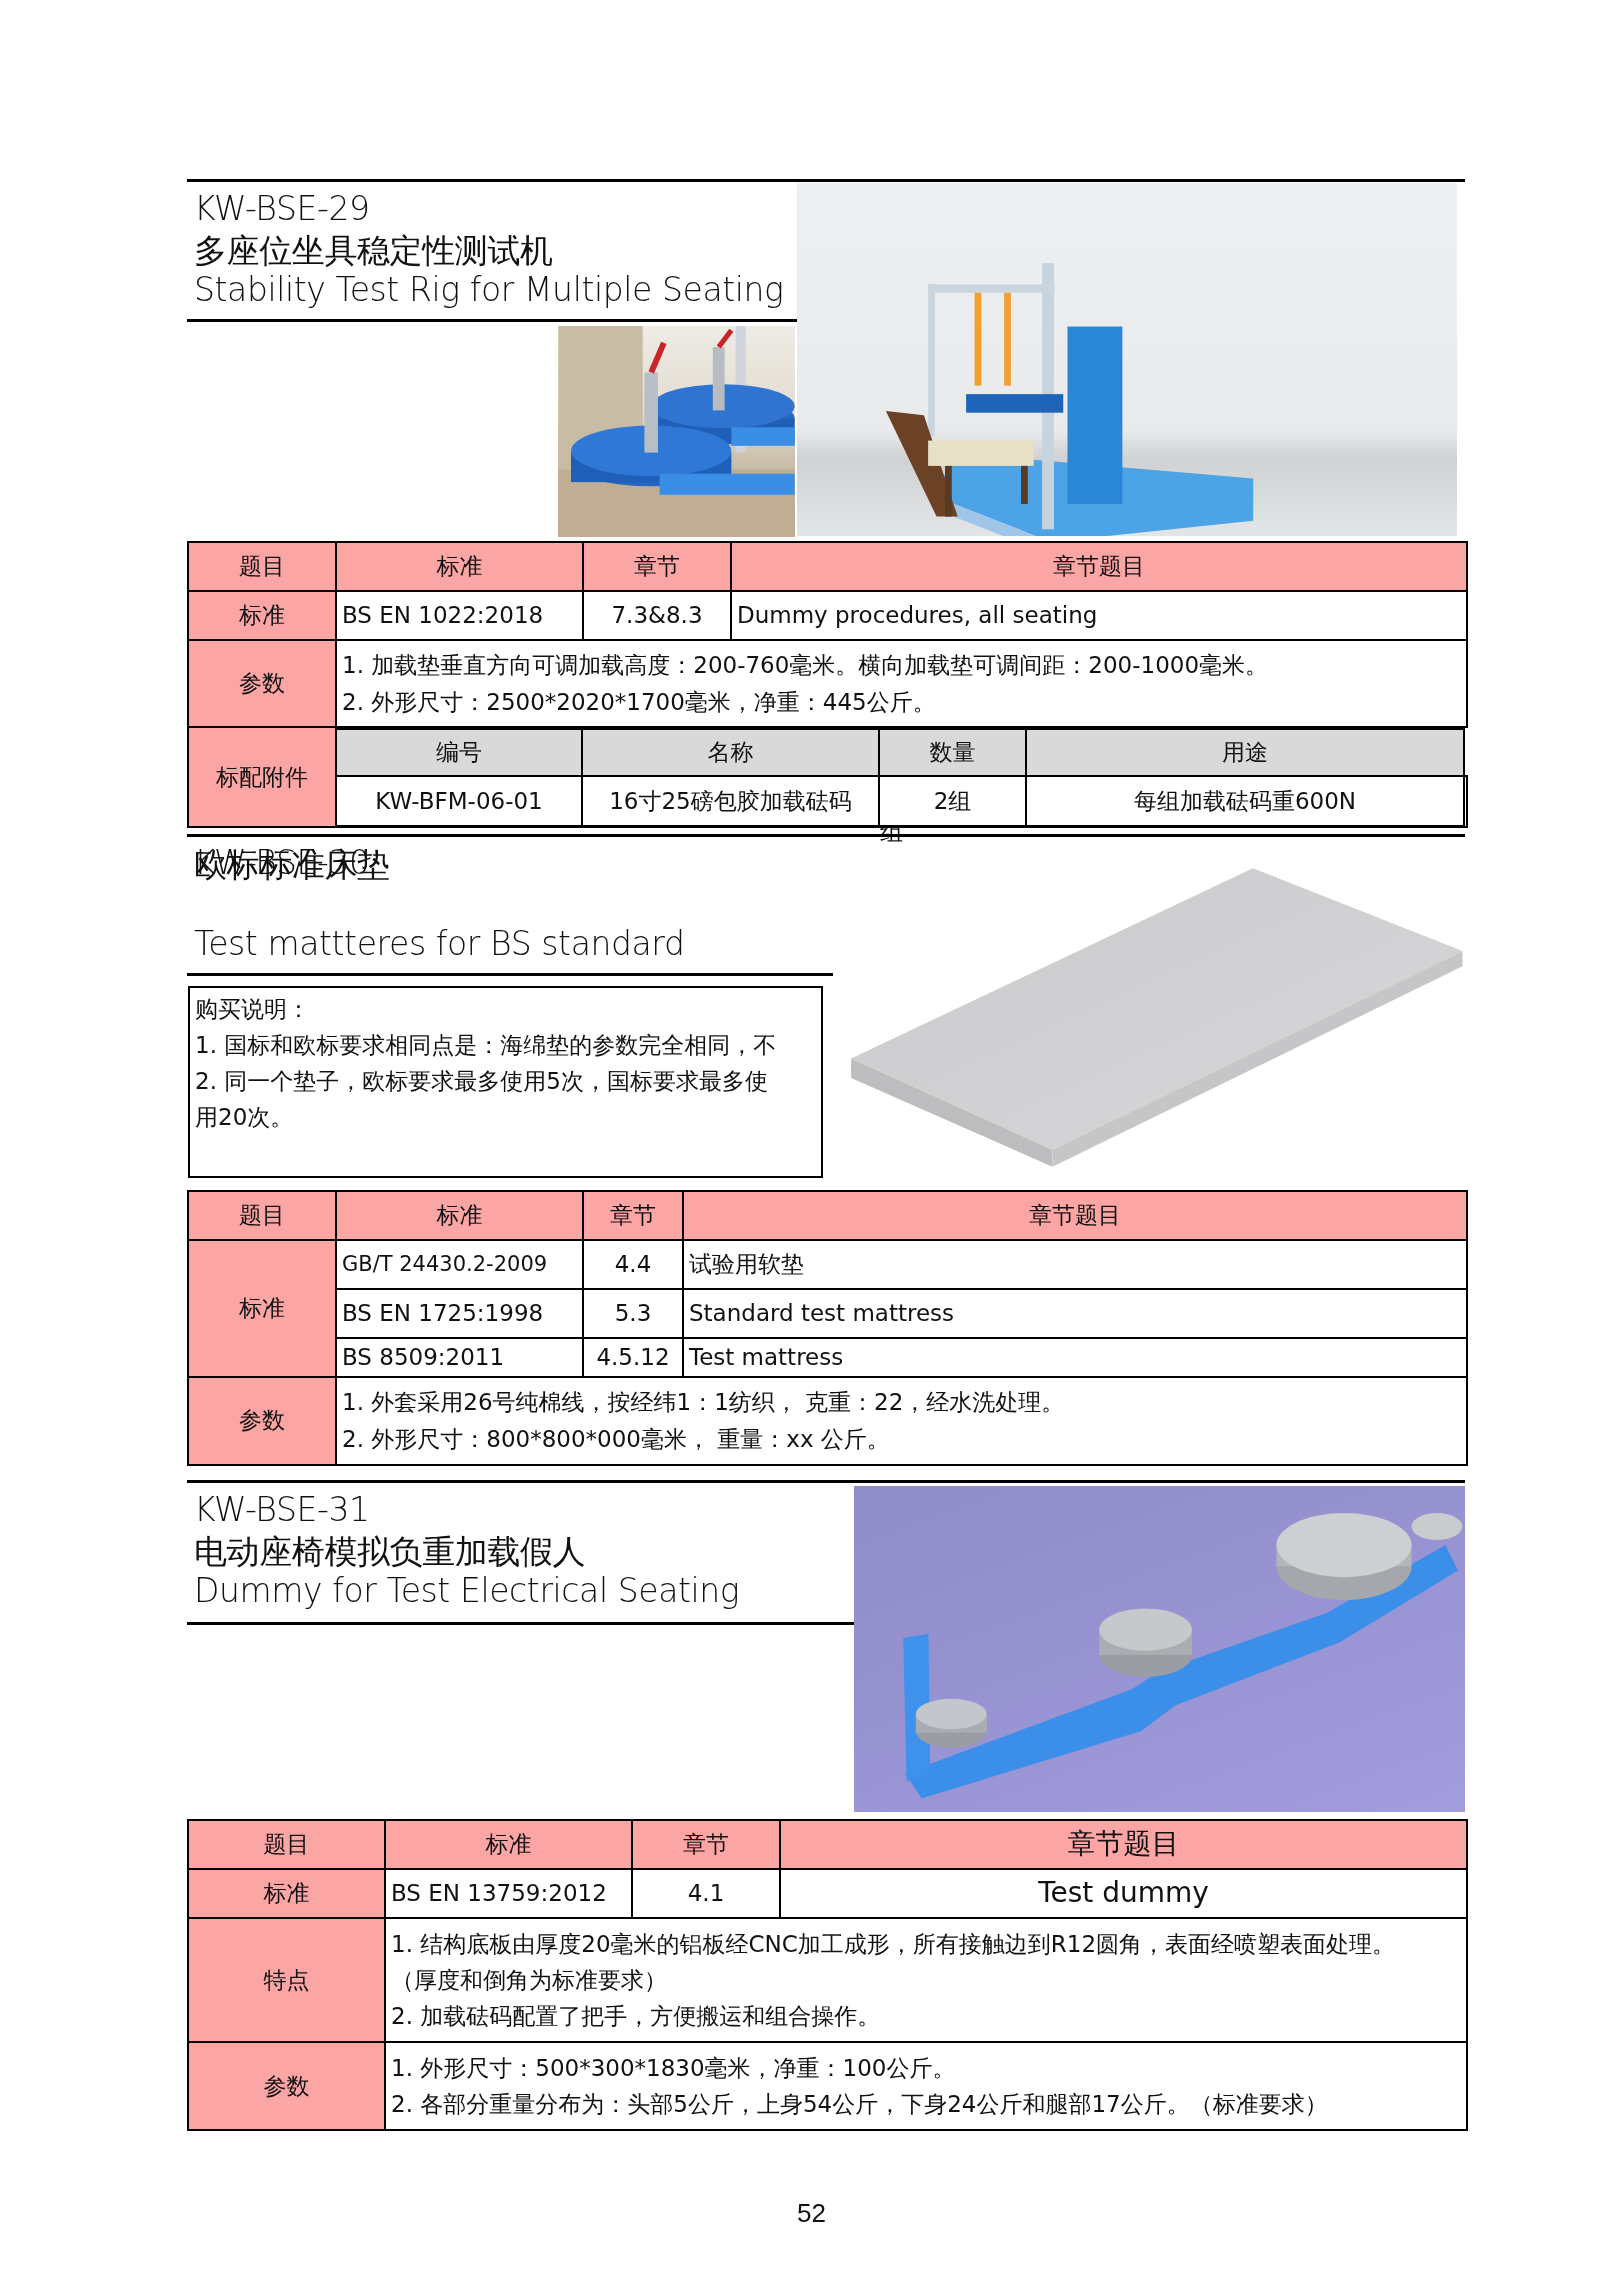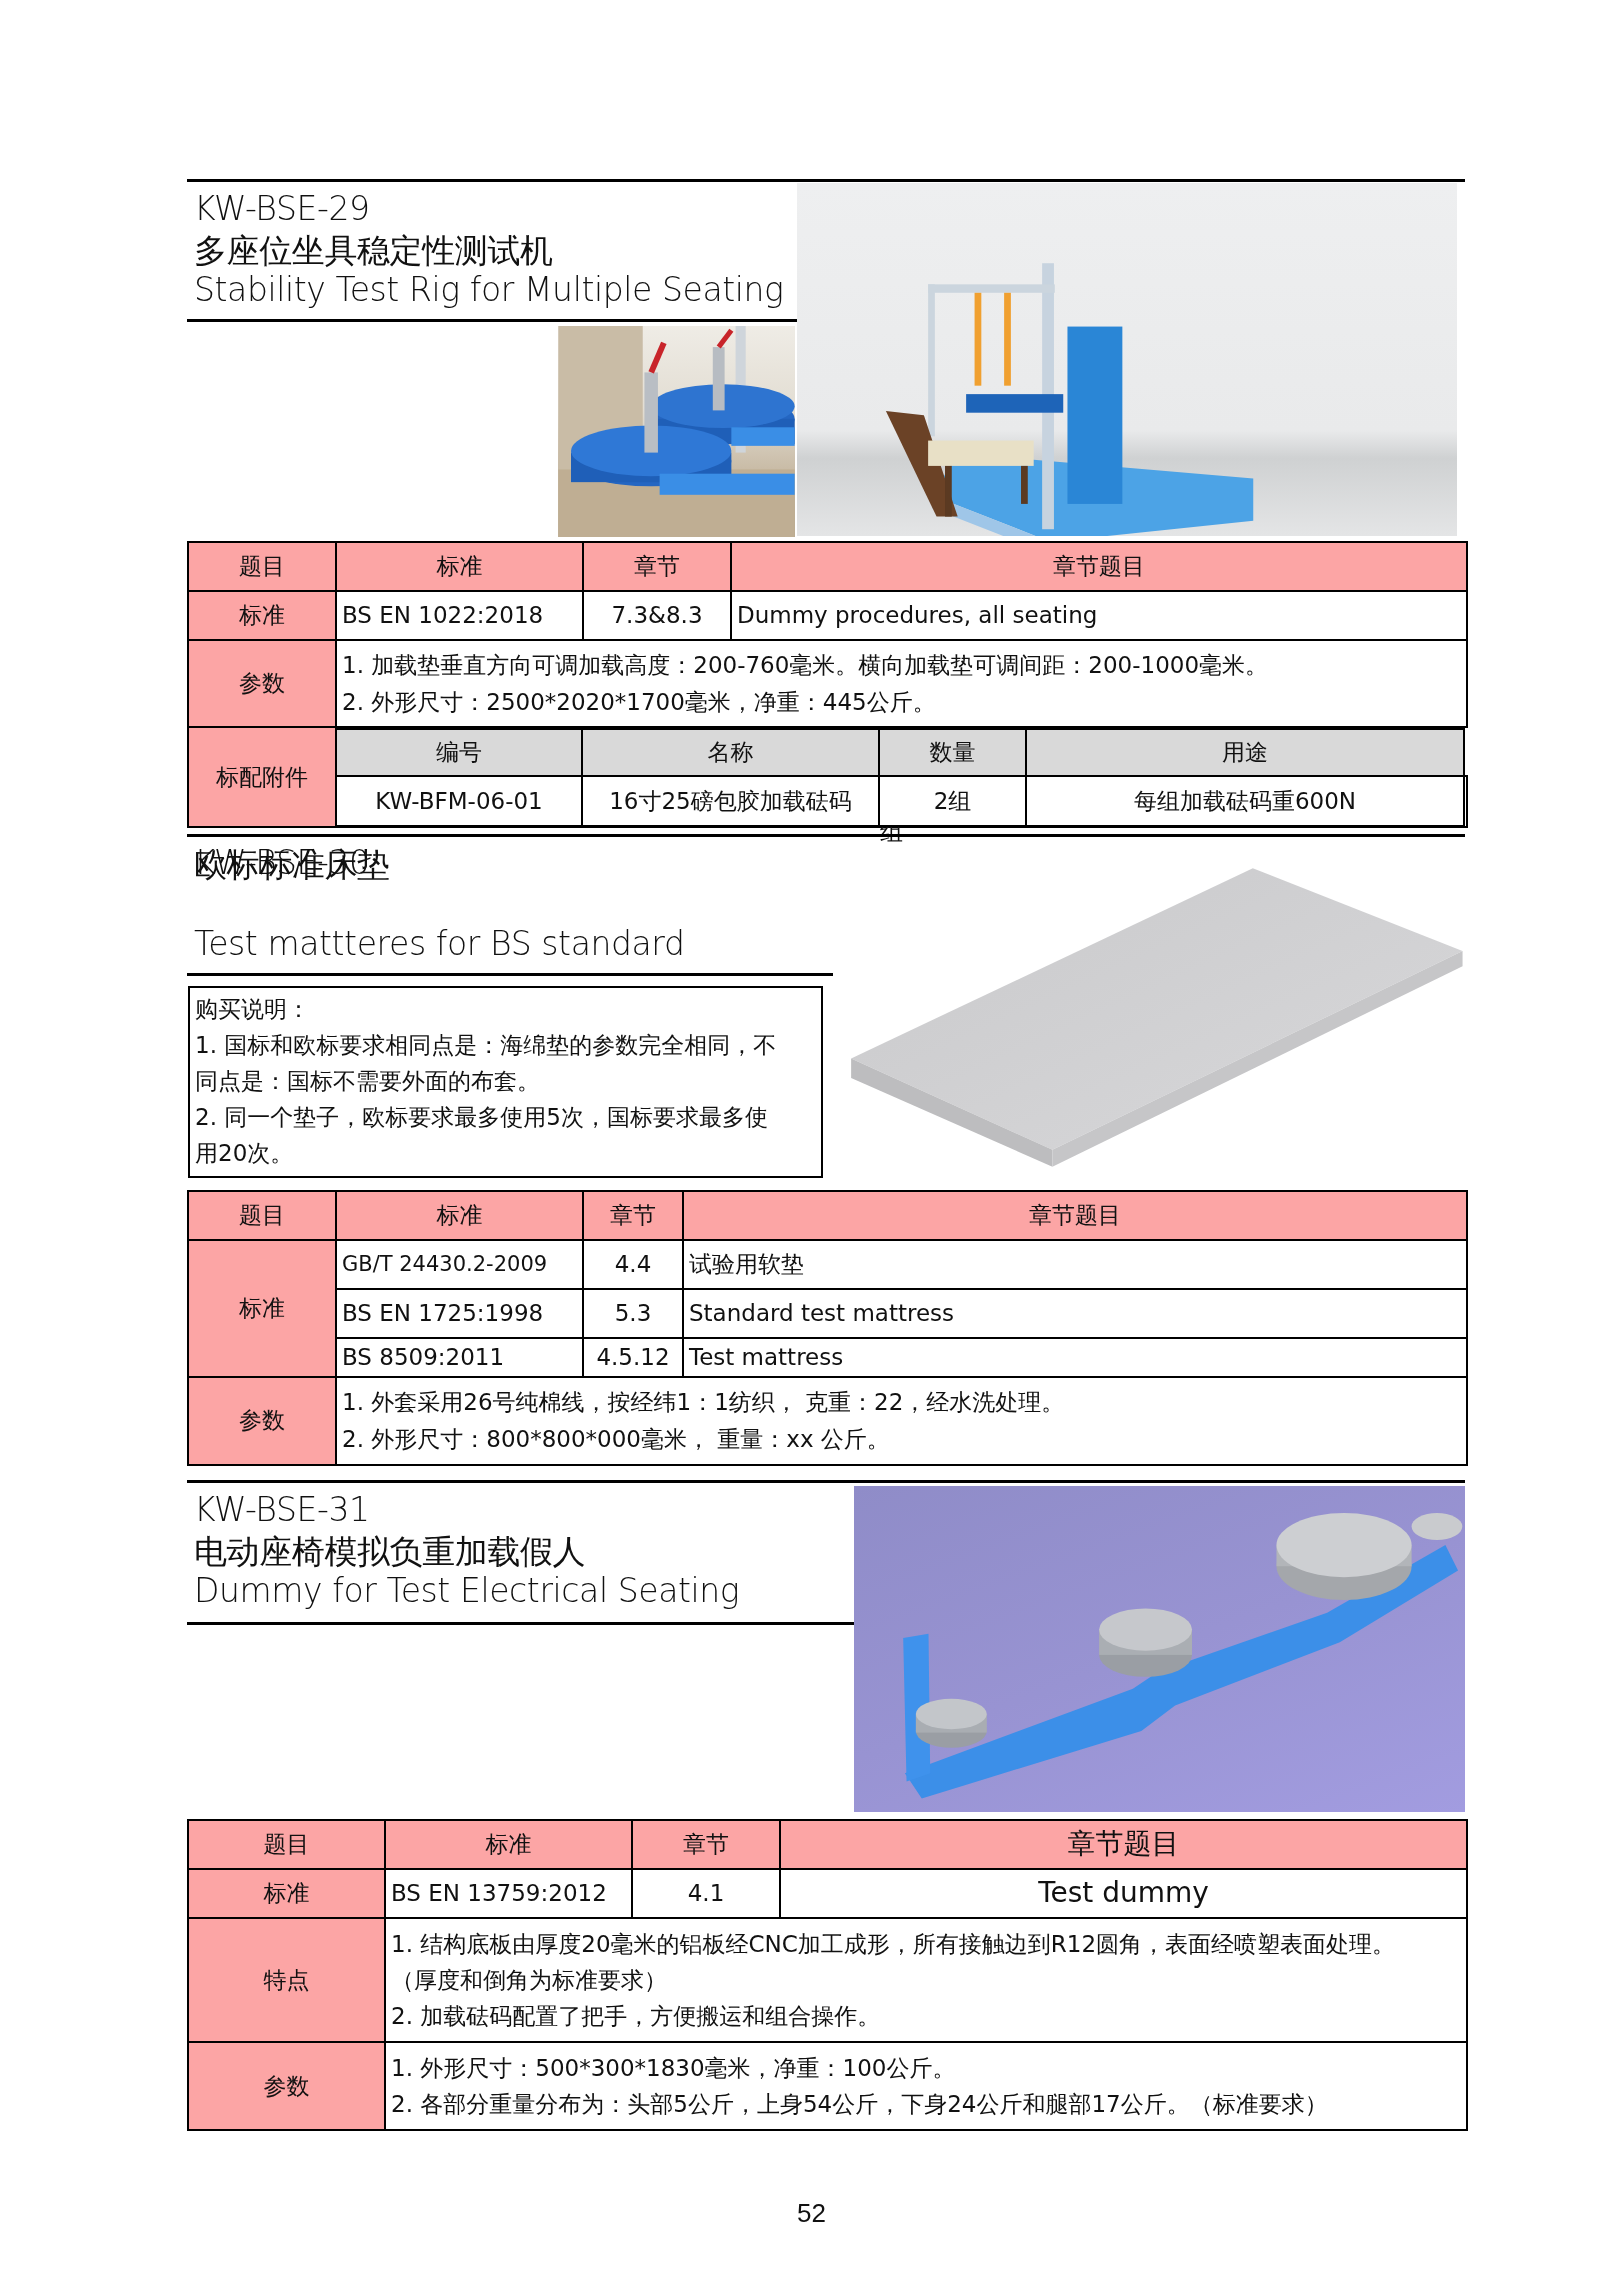--- a/index.html
+++ b/index.html
@@ -126,21 +126,20 @@
 
 <div class="hline" style="left:187px; top:834px; width:1278px; height:3.4px;"></div>
 <div class="sec-title" style="top:842px;">KW-BSE-30</div>
 <div class="sec-title" style="top:844px;">欧标标准床垫</div>
 <div class="sec-title" style="top:923px;">Test mattteres for BS standard</div>
 <div class="hline" style="left:187px; top:973px; width:646px; height:3.4px;"></div>
 
 <div class="note-box">
   <div>购买说明：</div>
   <div>1. 国标和欧标要求相同点是：海绵垫的参数完全相同，不</div>
-  <div>同点是：国标不需要外面的布套。</div>
   <div>2. 同一个垫子，欧标要求最多使用5次，国标要求最多使</div>
   <div>用20次。</div>
 </div>
 
 <div class="photo" style="left:841px; top:858px; width:630px; height:313px;">
   <svg width="630" height="313" viewBox="0 0 745 370">
     <defs>
       <linearGradient id="mt" x1="0" y1="0" x2="1" y2="1">
         <stop offset="0" stop-color="#c9c9cb"></stop>
         <stop offset="1" stop-color="#d8d8da"></stop>

